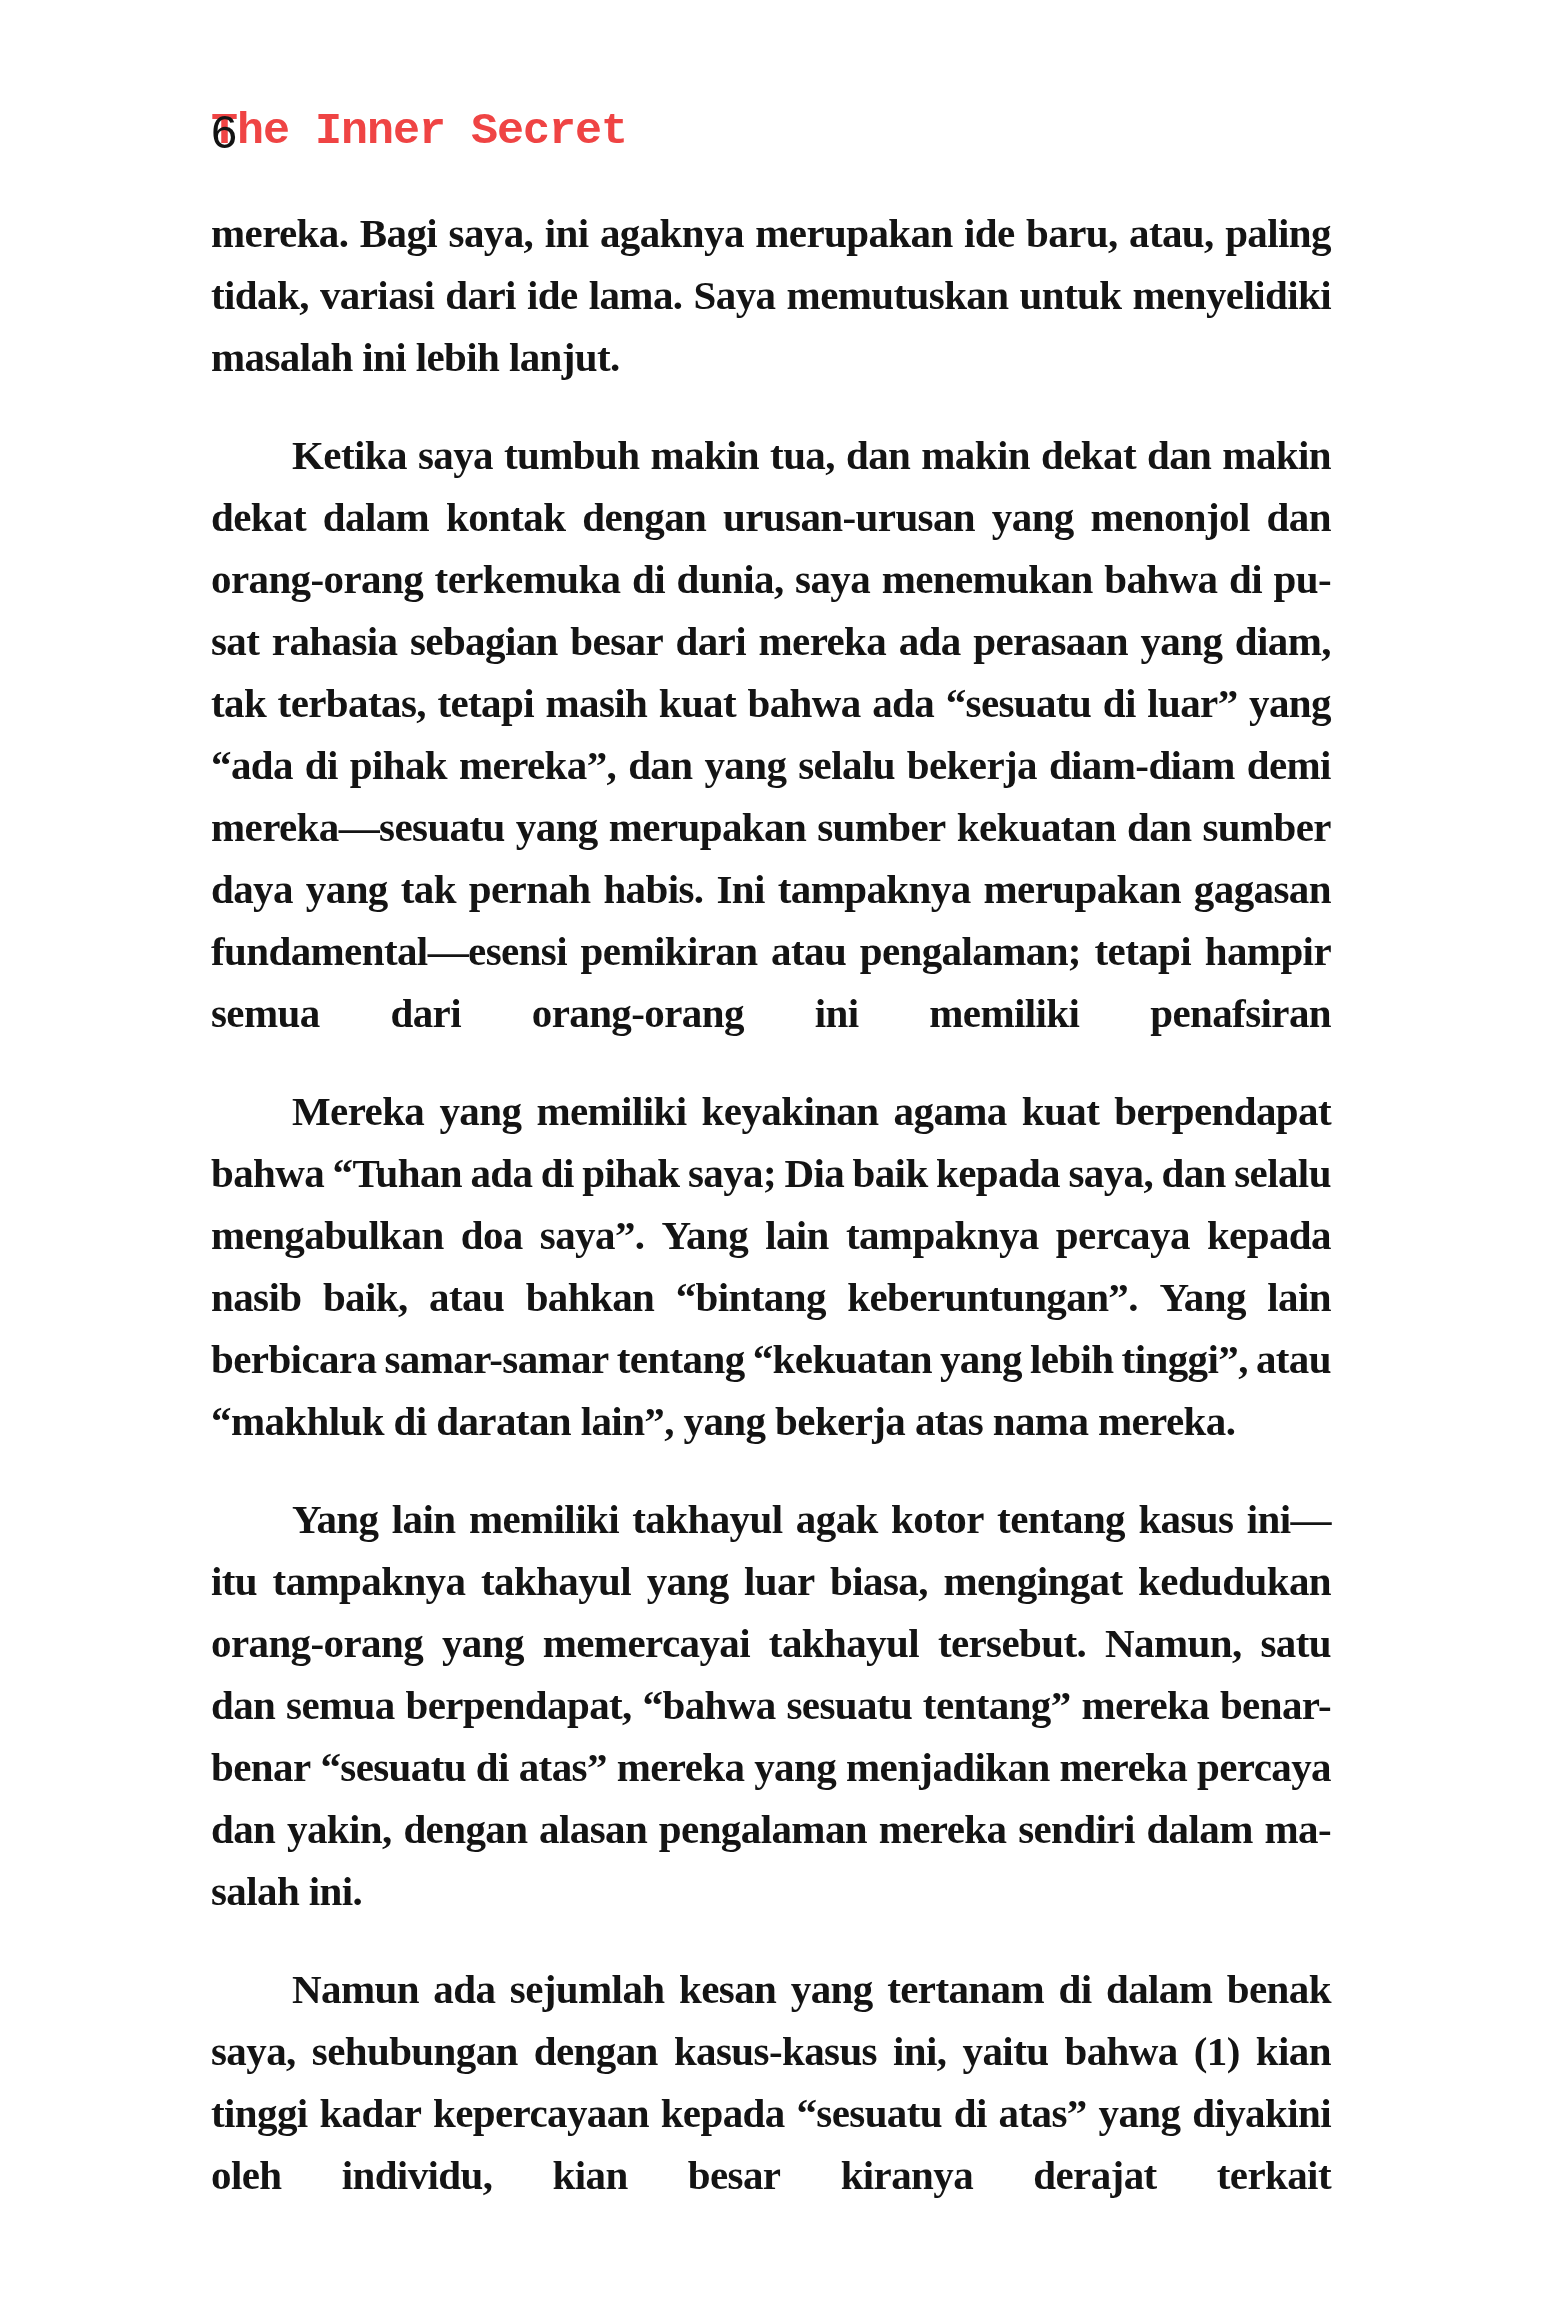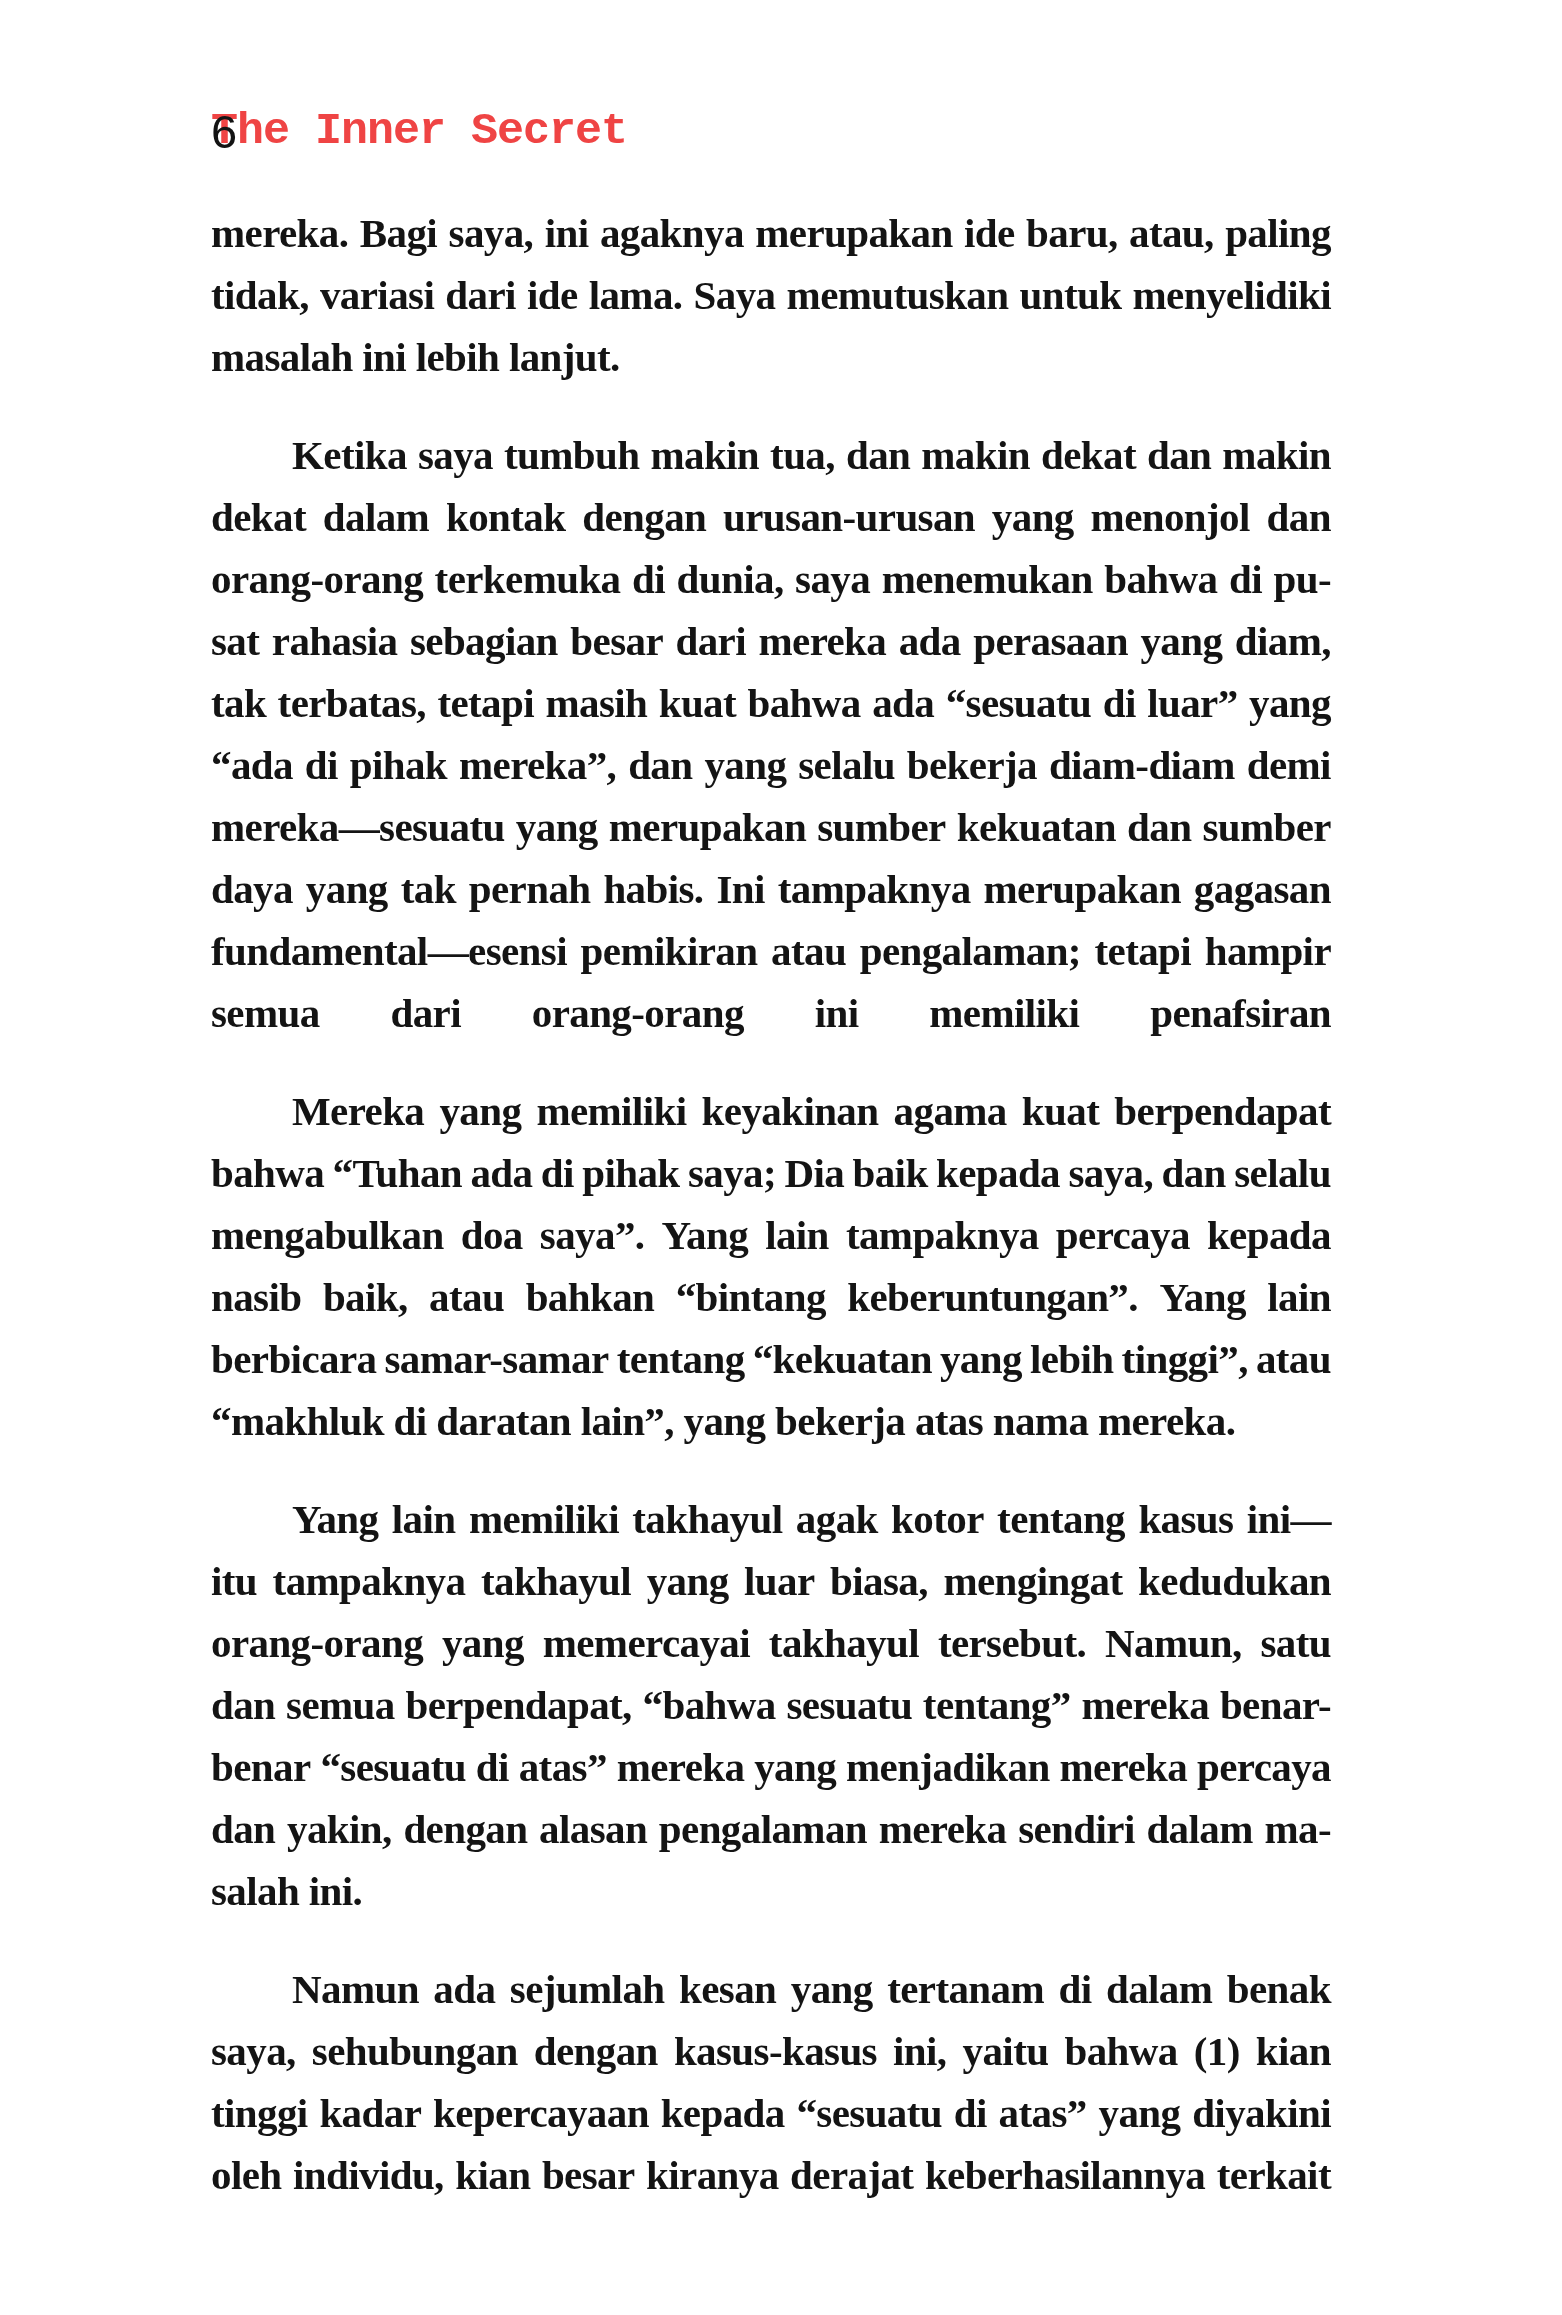--- a/index.html
+++ b/index.html
@@ -351,18 +351,17 @@
         <span>yang</span>
         <span>diyakini</span>
       </div>
       <div class="line justify">
         <span>oleh</span>
         <span>individu,</span>
         <span>kian</span>
         <span>besar</span>
         <span>kiranya</span>
         <span>derajat</span>
-        <span>keberhasilannya</span>
         <span>terkait</span>
       </div>
     </div>
 </div>
 
 
 </body></html>

